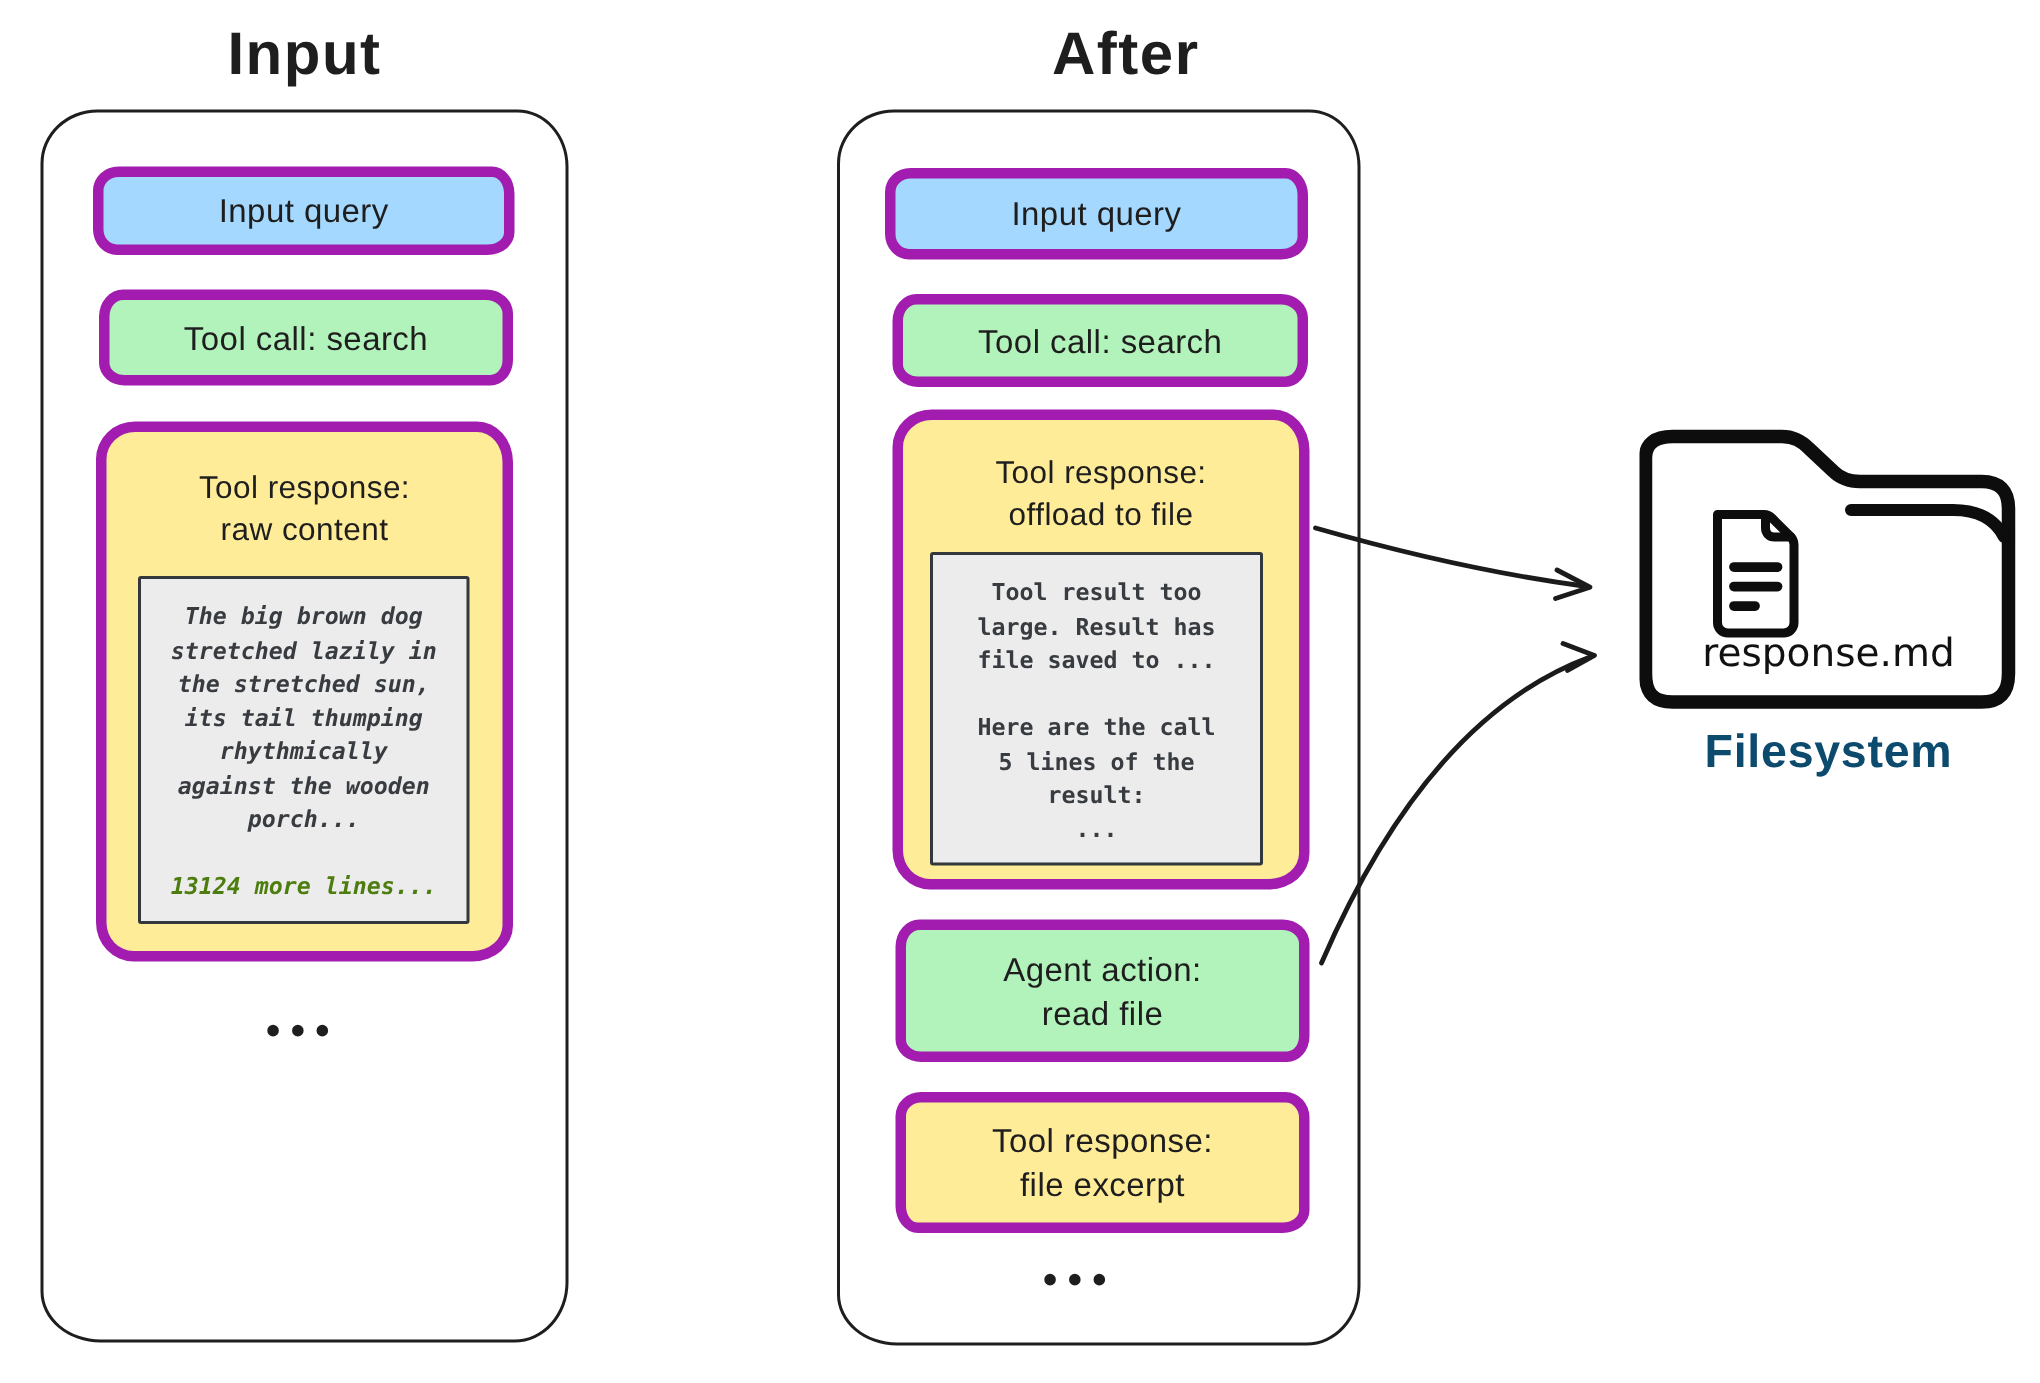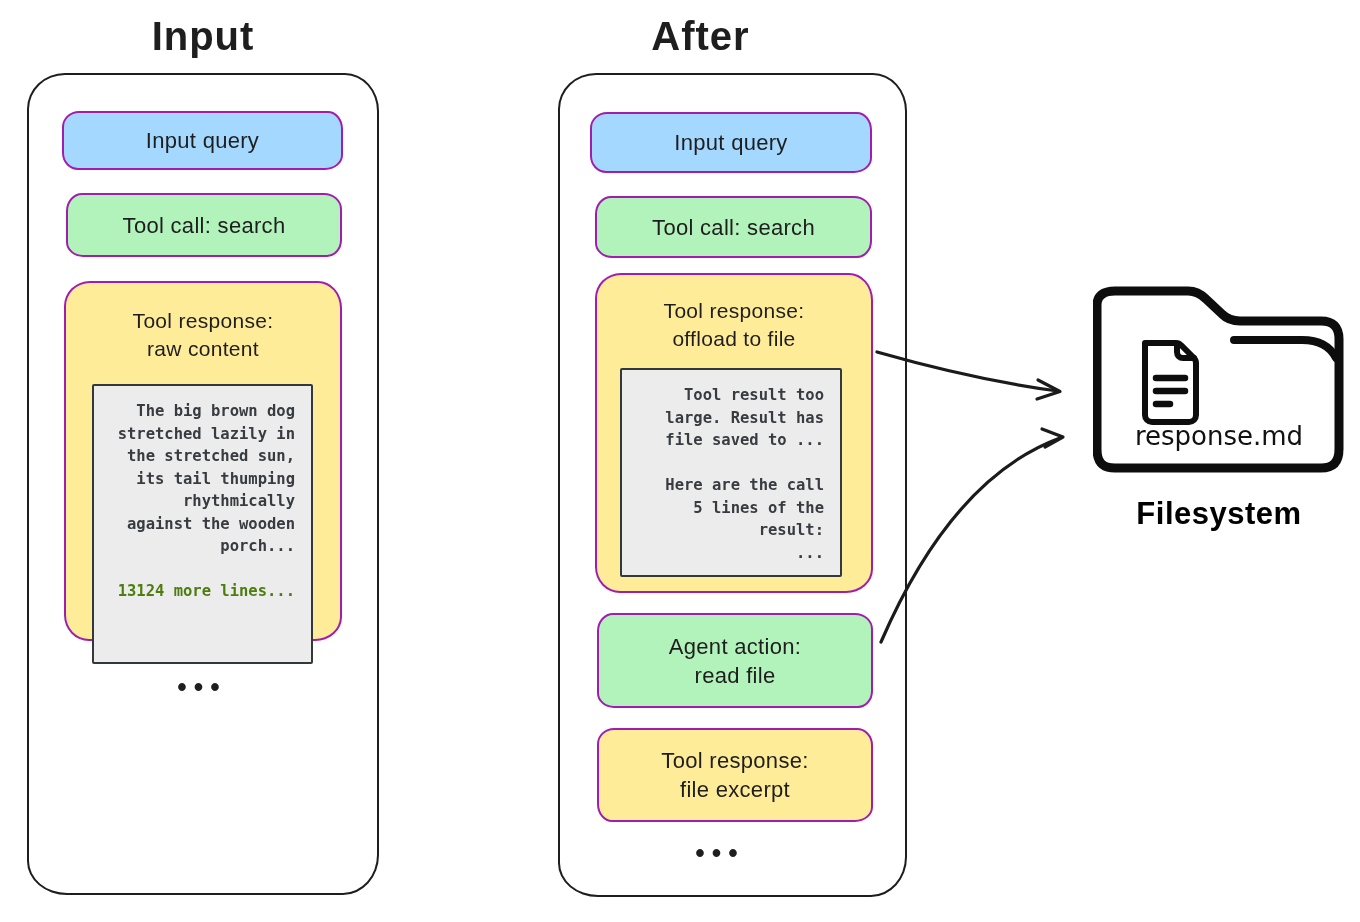--- a/index.html
+++ b/index.html
@@ -2,28 +2,28 @@
 <html><head>
 <meta charset="utf-8">
 <style>
   html,body{margin:0;padding:0;background:#ffffff;}
   .canvas{position:relative;width:1360px;height:922px;background:#ffffff;overflow:hidden;
           font-family:"Liberation Sans",sans-serif;color:#1e1e1e;}
 
   .col-title{position:absolute;top:8px;height:56px;display:flex;align-items:center;justify-content:center;
              font-size:40px;font-weight:700;letter-spacing:1px;color:#1e1e1e;}
   #title-before{left:27px;width:352px;}
-  #title-after{left:526px;width:349px;}
+  #title-after{left:576px;width:349px;}
 
   .panel{position:absolute;background:#ffffff;border:2.5px solid #1e1e1e;box-sizing:border-box;
          border-radius:38px 34px 36px 40px / 36px 38px 40px 34px;}
   #panel-before{left:27px;top:73px;width:352px;height:822px;}
   #panel-after{left:558px;top:73px;width:349px;height:824px;}
 
-  .box{position:absolute;box-sizing:border-box;border:2px solid #a21caf;display:flex;flex-direction:column;
+  .box{position:absolute;box-sizing:border-box;border:7px solid #a21caf;display:flex;flex-direction:column;
        align-items:center;justify-content:center;text-align:center;font-size:22px;line-height:29px;
        letter-spacing:.3px;color:#1e1e1e;}
   .box.blue{background:#a5d8ff;border-radius:17px 15px 18px 16px / 16px 18px 15px 17px;}
   .box.green{background:#b2f2bb;border-radius:16px 18px 15px 17px / 18px 16px 17px 15px;}
   .box.yellow{background:#ffec99;border-radius:17px 16px 18px 15px / 16px 17px 15px 18px;}
   .box.big{border-radius:26px 24px 27px 25px / 25px 27px 24px 26px;justify-content:flex-start;}
 
   
   #b-input{left:62px;top:111px;width:281px;height:59px;}
   #b-toolcall{left:66px;top:193px;width:276px;height:64px;}
@@ -31,36 +31,36 @@
   #a-input{left:590px;top:112px;width:282px;height:61px;}
   #a-toolcall{left:595px;top:196px;width:277px;height:62px;}
   #a-offload{left:595px;top:273px;width:278px;height:320px;padding-top:22px;}
   #a-read{left:597px;top:613px;width:276px;height:95px;}
   #a-excerpt{left:597px;top:728px;width:276px;height:94px;}
 
   .box-title{font-size:21px;line-height:28px;letter-spacing:.3px;}
 
   .code{position:absolute;box-sizing:border-box;background:#ececec;border:2px solid #33383d;
         font-family:"DejaVu Sans Mono",monospace;font-size:15.5px;line-height:22.5px;font-weight:600;
-        color:#383c40;text-align:right;padding:14px 16px;border-radius:2px;}
-  #b-code{left:92px;top:384px;width:221px;height:280px;}
+        color:#383c40;text-align:center;padding:14px 16px;border-radius:2px;}
+  #b-code{left:92px;top:384px;width:221px;height:232px;font-style:italic;}
   #a-code{left:620px;top:368px;width:222px;height:209px;}
   .mono-line{min-height:22.5px;white-space:pre;}
   .overflow-line{color:#4d7c0f;margin-top:22px;white-space:pre;}
 
   .dots{position:absolute;font-size:27px;letter-spacing:7px;font-weight:700;color:#1e1e1e;
         text-align:center;width:120px;}
   #b-dots{left:142px;top:672px;}
   #a-dots{left:660px;top:838px;}
 
   .fs{position:absolute;left:1093px;top:283px;width:252px;}
   .fs svg{display:block;}
   .fs-file-label{position:absolute;left:0;top:138px;width:252px;text-align:center;
                  font-family:"DejaVu Sans",sans-serif;font-size:26px;color:#111111;}
-  .fs-caption{margin-top:21px;text-align:center;font-size:31px;font-weight:700;letter-spacing:.5px;color:#000000;}
+  .fs-caption{margin-top:8px;text-align:center;font-size:31px;font-weight:700;letter-spacing:.5px;color:#0c4a6e;}
 
   #arrows{position:absolute;left:0;top:0;z-index:5;pointer-events:none;}
 </style>
 </head>
 <body>
 
 <div class="canvas">
 
   <div class="col-title" id="title-before">Input</div>
   <div class="col-title" id="title-after">After</div>

